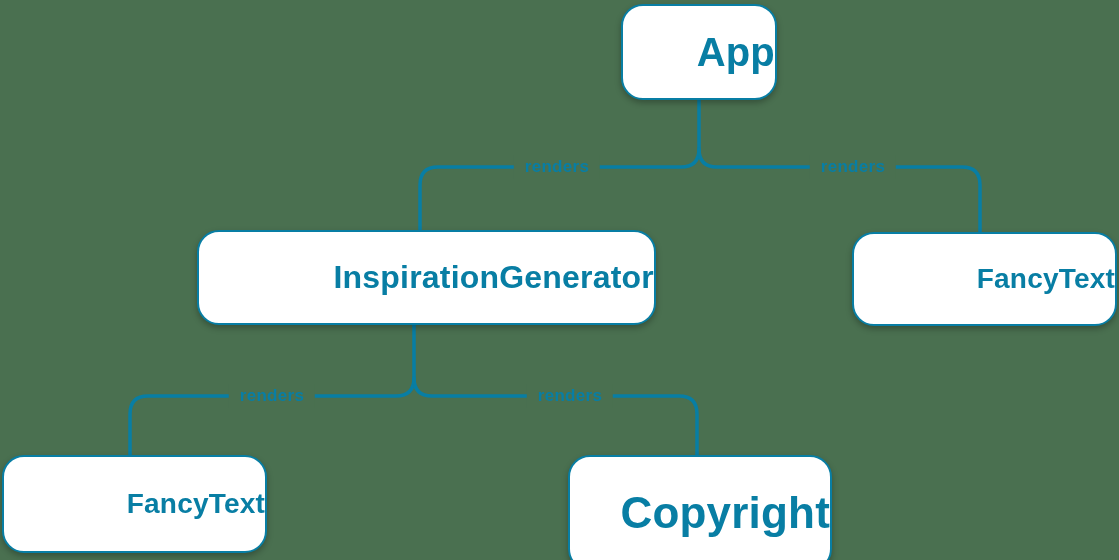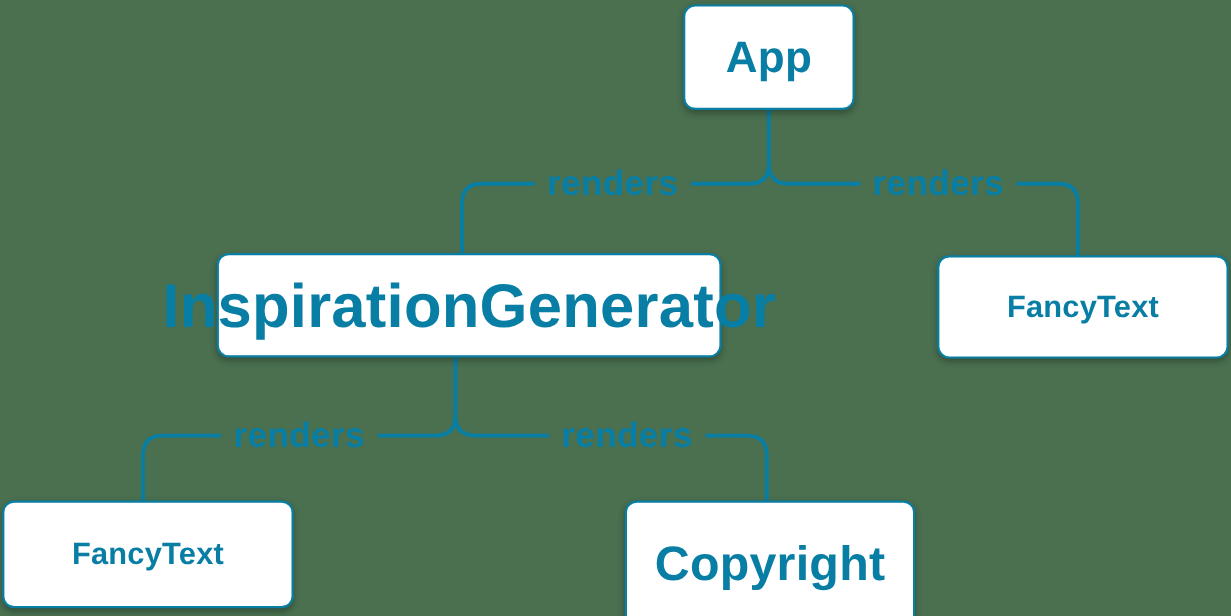--- a/index.html
+++ b/index.html
@@ -32,44 +32,44 @@
   .edges path {
     fill: none;
     stroke: currentColor;
     stroke-width: 3.5;
     stroke-linecap: round;
   }
   .node {
     position: absolute;
     background: var(--node-fill);
     border: 2.5px solid var(--accent);
-    border-radius: 11px;
+    border-radius: 22px;
     display: flex;
     align-items: center;
-    justify-content: center;
+    justify-content: flex-end;
     color: var(--accent);
     box-shadow: 0 3px 6px rgba(0, 0, 0, 0.28);
   }
   .node span {
     font-size: 28px;
     font-weight: 600;
     white-space: nowrap;
     letter-spacing: 0.2px;
   }
   .node-app           { left: 621px; top: 4px;   width: 156px; height: 96px; }
   .node-ig            { left: 197px; top: 230px; width: 459px; height: 95px; }
   .node-ft-top        { left: 852px; top: 232px; width: 265px; height: 94px; }
   .node-ft-bottom     { left: 2px;   top: 455px; width: 265px; height: 98px; }
   .node-copyright     { left: 568px; top: 455px; width: 264px; height: 116px; }
   .edge-label {
     position: absolute;
     transform: translate(-50%, -50%);
     background: var(--bg);
     color: var(--accent);
-    font-size: 32px;
+    font-size: 17px;
     font-weight: 600;
     padding: 2px 11px;
     white-space: nowrap;
     letter-spacing: 0.3px;
   }
   .edge-label-0 { left: 557px; top: 167px; }
   .edge-label-1 { left: 853px; top: 167px; }
   .edge-label-2 { left: 272px; top: 396px; }
   .edge-label-3 { left: 570px; top: 396px; }
 </style>
@@ -88,21 +88,21 @@
   <div class="edge-label edge-label-0">renders</div>
   <div class="edge-label edge-label-1">renders</div>
   <div class="edge-label edge-label-2">renders</div>
   <div class="edge-label edge-label-3">renders</div>
 
   <div class="node node-app">
     <span style="font-size:40px;">App</span>
   </div>
 
   <div class="node node-ig">
-    <span style="font-size:56px;">InspirationGenerator</span>
+    <span style="font-size:32px;">InspirationGenerator</span>
   </div>
 
   <div class="node node-ft-top">
     <span>FancyText</span>
   </div>
 
   <div class="node node-ft-bottom">
     <span>FancyText</span>
   </div>
 

